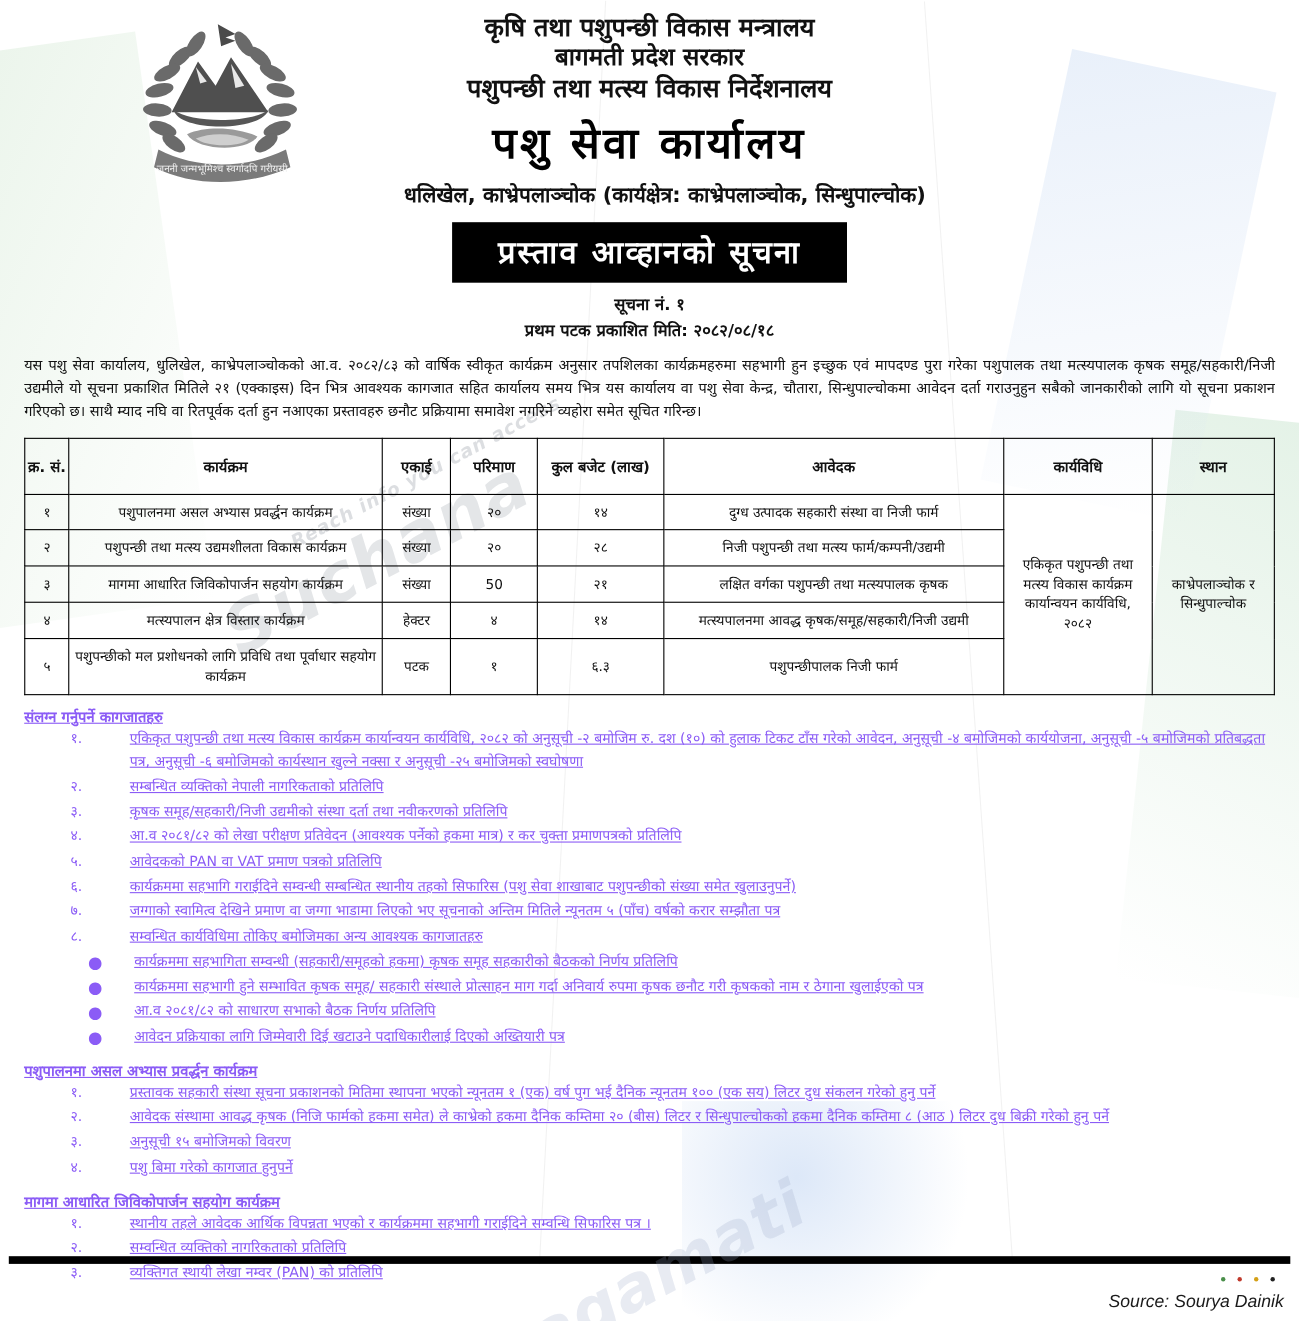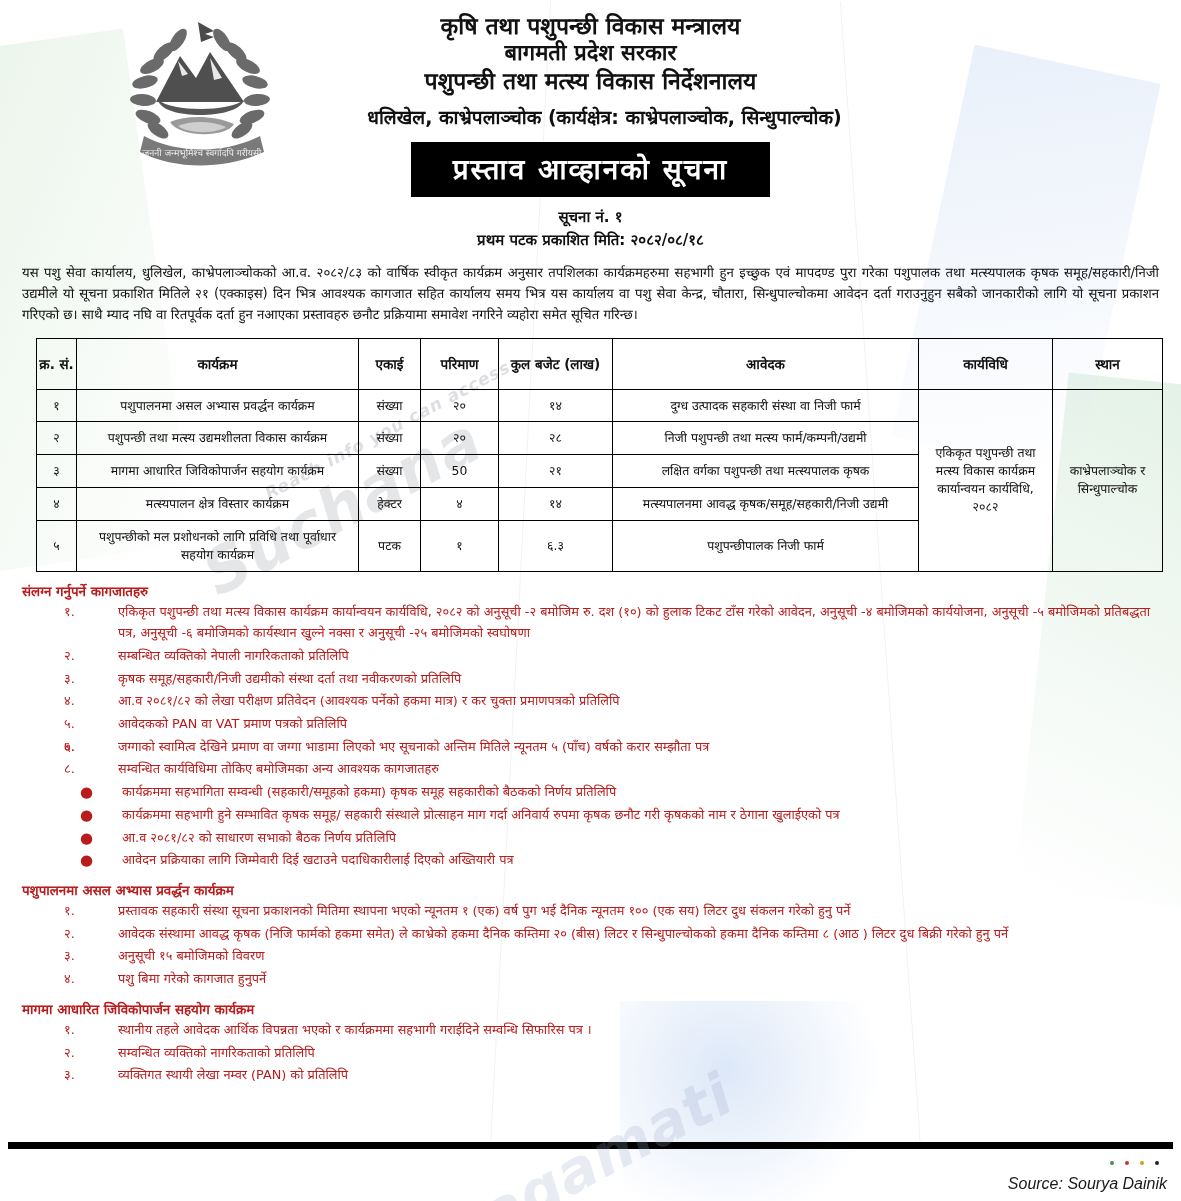--- a/index.html
+++ b/index.html
@@ -135,21 +135,21 @@
   
   .intro {
     margin: 14px 22px 12px 22px;
     font-size: 13.2px;
     line-height: 1.58;
     text-align: justify;
     color: #111;
   }
 
   
-  .tbl-wrap { margin: 12px 22px 0 36px; }
+  .tbl-wrap { margin: 12px 22px 0 22px; }
   table.notice {
     width: 100%;
     border-collapse: collapse;
     table-layout: fixed;
   }
   table.notice th, table.notice td {
     border: 1.6px solid #000;
     text-align: center;
     vertical-align: middle;
     color: #111;
@@ -173,21 +173,21 @@
   .c-appl  { width: 306px; }
   .c-proc  { width: 134px; }
   .c-place { width: 110px; }
   td.proc-cell, td.place-cell {
     font-size: 12.6px;
     line-height: 2.5;
   }
   td.place-cell { line-height: 1.55; }
 
   
-  .section { margin: 0 22px; color: #b91c1c; }
+  .section { margin: 0 22px; color: #8b5cf6; text-decoration: underline; }
   .sec-head {
     font-size: 13.4px;
     font-weight: 700;
     margin-top: 10px;
     margin-bottom: 2px;
   }
   ol.np, ul.np {
     margin: 0;
     padding: 0;
     list-style: none;
@@ -299,20 +299,21 @@
             <path d="M26 120 C60 138 106 138 142 120 L146 136 C106 154 58 154 22 136 Z" fill="#7a7a7a"></path>
             <text x="84" y="140" font-size="9" fill="#f0f0f0" text-anchor="middle" font-family="DejaVu Sans, sans-serif">जननी जन्मभूमिश्च स्वर्गादपि गरीयसी</text>
           </g>
         </svg>
       </div>
 
       <div class="org-line org-2">कृषि तथा पशुपन्छी विकास मन्त्रालय</div>
       <div class="org-line org-1">बागमती प्रदेश सरकार</div>
       <div class="org-line org-3">पशुपन्छी तथा मत्स्य विकास निर्देशनालय</div>
 
+      <div class="office-title">पशु सेवा कार्यालय</div>
       <div class="office-addr">धलिखेल, काभ्रेपलाञ्चोक (कार्यक्षेत्र: काभ्रेपलाञ्चोक, सिन्धुपाल्चोक)</div>
 
       <div class="banner-wrap">
         <div class="banner">प्रस्ताव आव्हानको सूचना</div>
       </div>
 
       <div class="notice-no">सूचना नं. १</div>
       <div class="pub-date">प्रथम पटक प्रकाशित मिति: २०८२/०८/१८</div>
     </div>
 
@@ -390,21 +391,21 @@
     </div>
 
     <div class="section">
       <div class="sec-head">संलग्न गर्नुपर्ने कागजातहरु</div>
       <ol class="np">
         <li><span class="marker">१.</span><span>एकिकृत पशुपन्छी तथा मत्स्य विकास कार्यक्रम कार्यान्वयन कार्यविधि, २०८२ को अनुसूची -२ बमोजिम रु. दश (१०) को हुलाक टिकट टाँस गरेको आवेदन, अनुसूची -४ बमोजिमको कार्ययोजना, अनुसूची -५ बमोजिमको प्रतिबद्धता पत्र, अनुसूची -६ बमोजिमको कार्यस्थान खुल्ने नक्सा र अनुसूची -२५ बमोजिमको स्वघोषणा</span></li>
         <li><span class="marker">२.</span><span>सम्बन्धित व्यक्तिको नेपाली नागरिकताको प्रतिलिपि</span></li>
         <li><span class="marker">३.</span><span>कृषक समूह/सहकारी/निजी उद्यमीको संस्था दर्ता तथा नवीकरणको प्रतिलिपि</span></li>
         <li><span class="marker">४.</span><span>आ.व २०८१/८२ को लेखा परीक्षण प्रतिवेदन (आवश्यक पर्नेको हकमा मात्र) र कर चुक्ता प्रमाणपत्रको प्रतिलिपि</span></li>
         <li><span class="marker">५.</span><span>आवेदकको PAN वा VAT प्रमाण पत्रको प्रतिलिपि</span></li>
-        <li><span class="marker">६.</span></li>
+        <li><span class="marker">६.</span><span>कार्यक्रममा सहभागि गराईदिने सम्वन्धी सम्बन्धित स्थानीय तहको सिफारिस (पशु सेवा शाखाबाट पशुपन्छीको संख्या समेत खुलाउनुपर्ने)</span></li>
         <li><span class="marker">७.</span><span>जग्गाको स्वामित्व देखिने प्रमाण वा जग्गा भाडामा लिएको भए सूचनाको अन्तिम मितिले न्यूनतम ५ (पाँच) वर्षको करार सम्झौता पत्र</span></li>
         <li><span class="marker">८.</span><span>सम्वन्धित कार्यविधिमा तोकिए बमोजिमका अन्य आवश्यक कागजातहरु</span></li>
       </ol>
     </div>
 
     <div class="section">
       <ul class="np">
         <li><span class="marker">●</span><span>कार्यक्रममा सहभागिता सम्वन्धी (सहकारी/समूहको हकमा) कृषक समूह सहकारीको बैठकको निर्णय प्रतिलिपि</span></li>
         <li><span class="marker">●</span><span>कार्यक्रममा सहभागी हुने सम्भावित कृषक समूह/ सहकारी संस्थाले प्रोत्साहन माग गर्दा अनिवार्य रुपमा कृषक छनौट गरी कृषकको नाम र ठेगाना खुलाईएको पत्र</span></li>
         <li><span class="marker">●</span><span>आ.व २०८१/८२ को साधारण सभाको बैठक निर्णय प्रतिलिपि</span></li>

